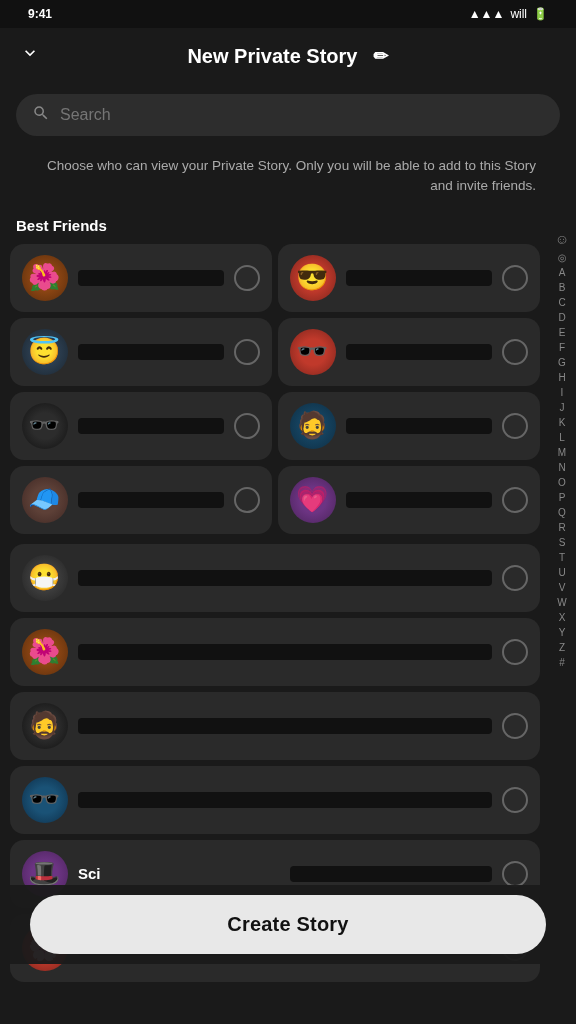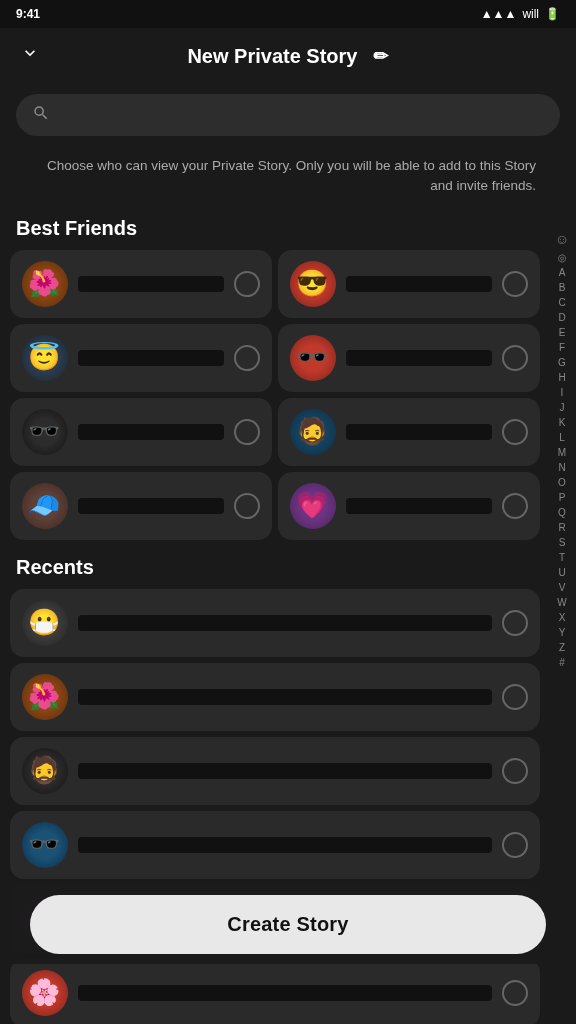--- a/index.html
+++ b/index.html
@@ -14,21 +14,21 @@
       overflow-x: hidden;
     }
 
     
     .status-bar {
       height: 28px;
       background: #111;
       display: flex;
       align-items: center;
       justify-content: space-between;
-      padding: 0 16px;
+      padding: 0 28px;
     }
     .status-time {
       font-size: 12px;
       font-weight: 600;
       color: #fff;
     }
     .status-icons {
       display: flex;
       gap: 6px;
       align-items: center;
@@ -102,21 +102,21 @@
 
     
     .content {
       padding: 0 10px;
       padding-right: 36px;
       position: relative;
     }
 
     
     .section-label {
-      font-size: 20px;
+      font-size: 15px;
       font-weight: 700;
       color: #fff;
       padding: 6px 6px 10px;
     }
 
     
     .friends-grid {
       display: grid;
       grid-template-columns: repeat(2, 1fr);
       gap: 6px;
@@ -279,20 +279,21 @@
   </div>
 </div>
 
 <div class="search-container">
   <div class="search-bar">
     <span class="search-icon-wrap">
       <svg width="18" height="18" viewBox="0 0 24 24" fill="#888">
           <path d="M15.5 14h-.79l-.28-.27A6.47 6.47 0 0016 9.5 6.5 6.5 0 109.5 16a6.47 6.47 0 004.23-1.57l.27.28v.79l5 4.99L20.49 19l-4.99-5zm-6 0C7.01 14 5 11.99 5 9.5S7.01 5 9.5 5 14 7.01 14 9.5 11.99 14 9.5 14z"></path>
         </svg>
     </span>
+    <input class="search-input" type="text" placeholder="Search" style="">
   </div>
 </div>
 
 <p class="subtitle">Choose who can view your Private Story. Only you will be able to add to this Story and invite friends.</p>
 
 <div class="content">
 
   <div class="section-label">Best Friends</div>
 
   <div class="friends-grid">
@@ -335,21 +336,20 @@
       <div class="friend-name-area dark-overlay"></div>
       <div class="friend-select"></div>
     </div>
     <div class="friend-item">
       <div class="friend-avatar av-6">💗</div>
       <div class="friend-name-area dark-overlay"></div>
       <div class="friend-select"></div>
     </div>
   </div>
 
-  <div class="section-label">Recents</div>
 
   <div class="recents-grid">
     <div class="recent-item">
       <div class="friend-avatar av-r1">😷</div>
       <div class="friend-name-area dark-overlay" style="flex:1;height:16px;border-radius:4px;"></div>
       <div class="friend-select"></div>
     </div>
     <div class="recent-item">
       <div class="friend-avatar av-r2">🌺</div>
       <div class="friend-name-area dark-overlay" style="flex:1;height:16px;border-radius:4px;"></div>

